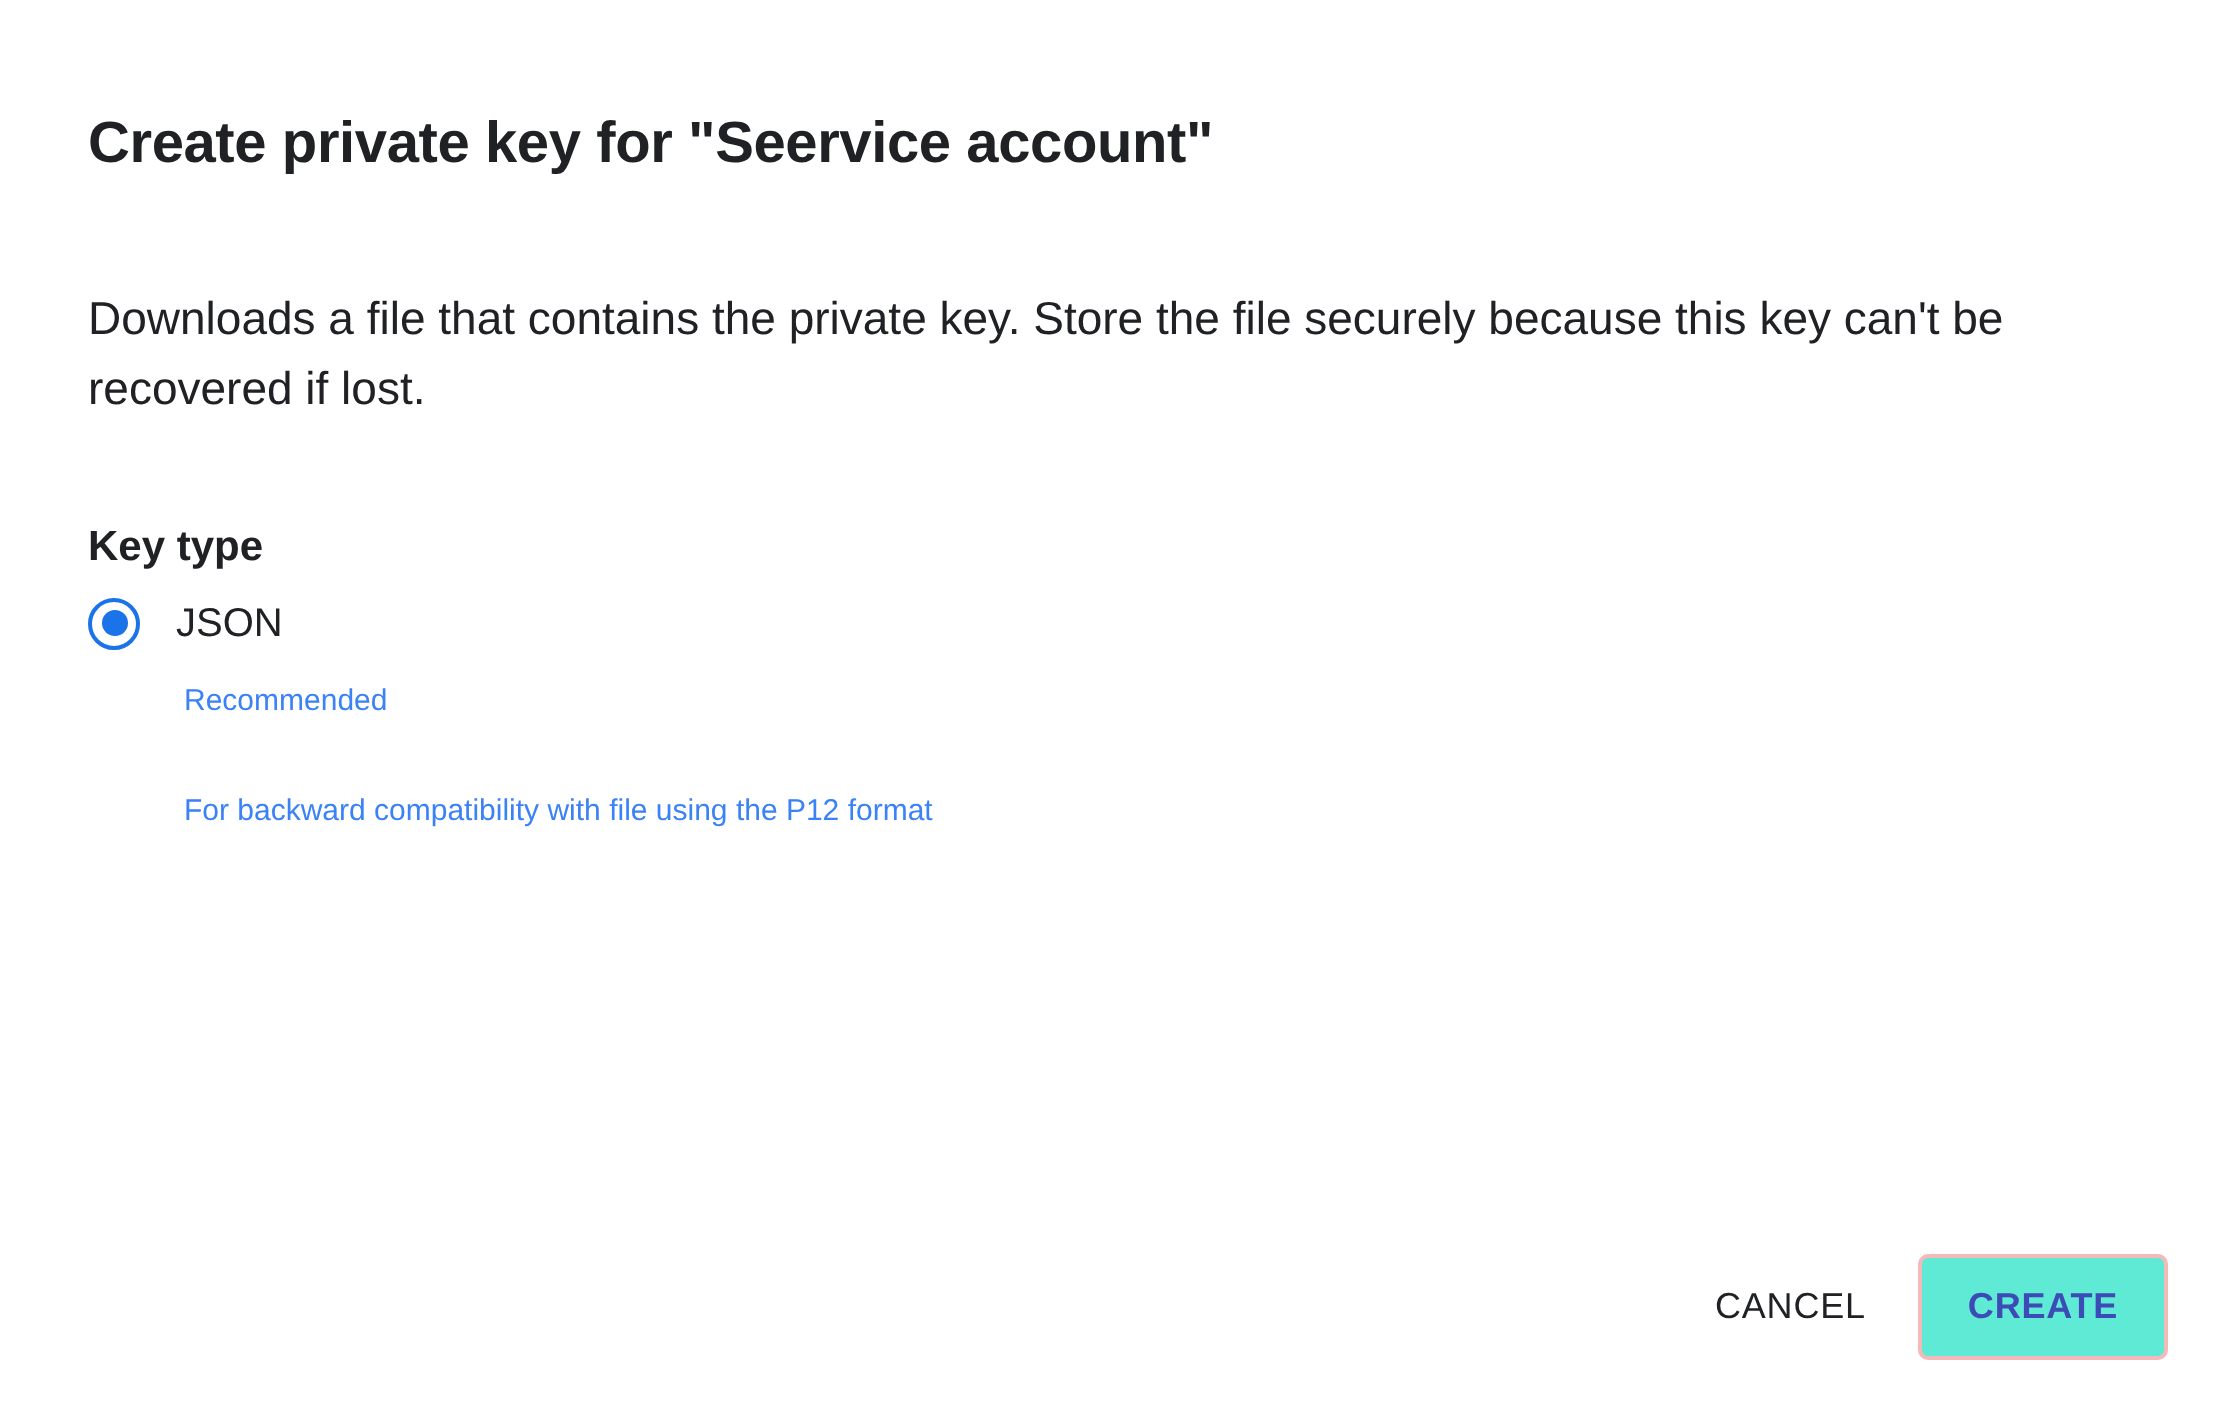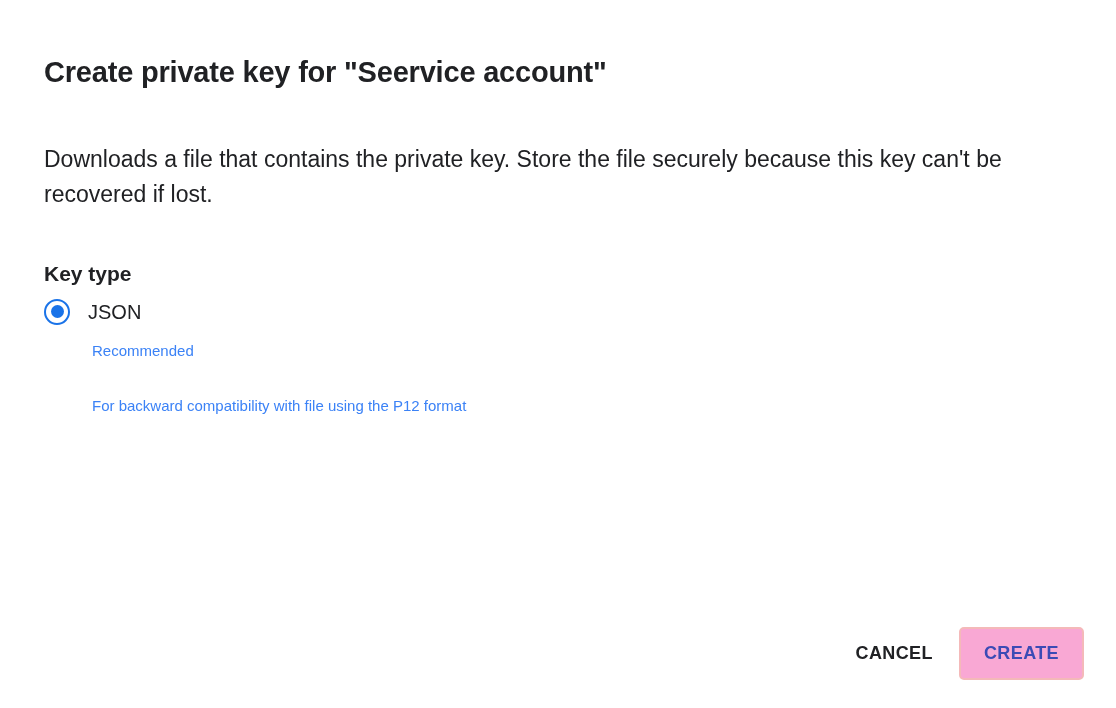--- a/index.html
+++ b/index.html
@@ -94,33 +94,33 @@
     bottom: 28px;
     display: flex;
     align-items: center;
     gap: 10px;
   }
   .btn-text {
     background: none;
     border: none;
     font-family: "Liberation Sans", sans-serif;
     font-size: 18px;
-    font-weight: bold;
+    font-weight: normal;
     letter-spacing: 0.4px;
     color: #202124;
     padding: 12px 16px;
     cursor: pointer;
   }
   .btn-create {
     font-family: "Liberation Sans", sans-serif;
     font-size: 18px;
     font-weight: bold;
     letter-spacing: 0.4px;
     color: #3c4bb5;
-    background: #f9a8d4;
+    background: #5eead4;
     border: 2px solid #f4b9b9;
     border-radius: 5px;
     padding: 14px 23px;
     cursor: pointer;
   }
 </style>
 </head>
 <body>
 
 <div class="dialog">

